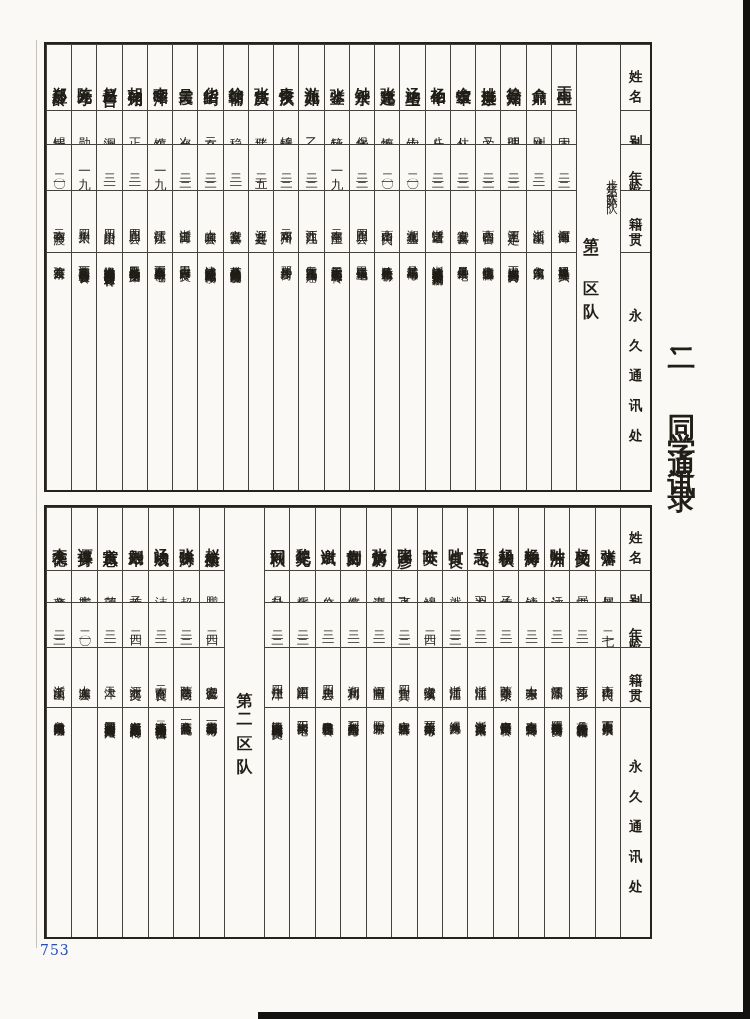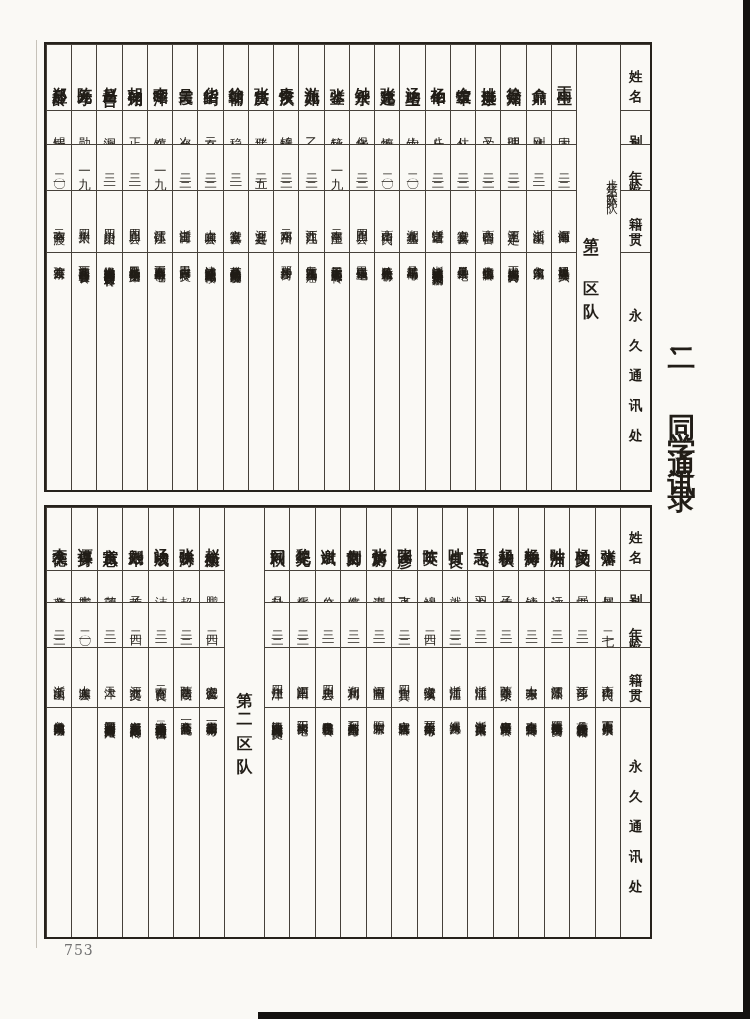--- a/index.html
+++ b/index.html
@@ -53,21 +53,21 @@
   }
   #table1 .unit-label{left:6px;transform:translateY(-50%);}
   #table2 .unit-label{left:50%;transform:translate(-50%,-50%);}
   .unit-sub{position:absolute;right:3px;top:125px;font-size:11.5px;letter-spacing:3px;}
   
   .title-strip{position:absolute;left:652px;top:42px;width:58px;height:897px;display:flex;justify-content:center;}
   .title-text{
     writing-mode:vertical-rl;text-orientation:upright;
     font-size:28px;font-weight:700;letter-spacing:18px;margin-top:286px;line-height:1;
   }
-  .page-num{position:absolute;left:64px;top:942px;font-size:14px;color:#737373;letter-spacing:1px;}
+  .page-num{position:absolute;left:40px;top:942px;font-size:14px;color:#1d4ed8;letter-spacing:1px;}
   
   .scan-edge-right{position:absolute;right:0;top:0;width:7px;height:100%;background:#141210;}
   .scan-edge-bottom{position:absolute;left:258px;top:1012px;width:492px;height:7px;background:#141210;}
   .scan-line-left{position:absolute;left:36px;top:40px;width:1px;height:908px;background:#c6c2b9;}
 </style>
 </head>
 <body>
 
 <div class="page">
   <div class="scan-line-left"></div>

